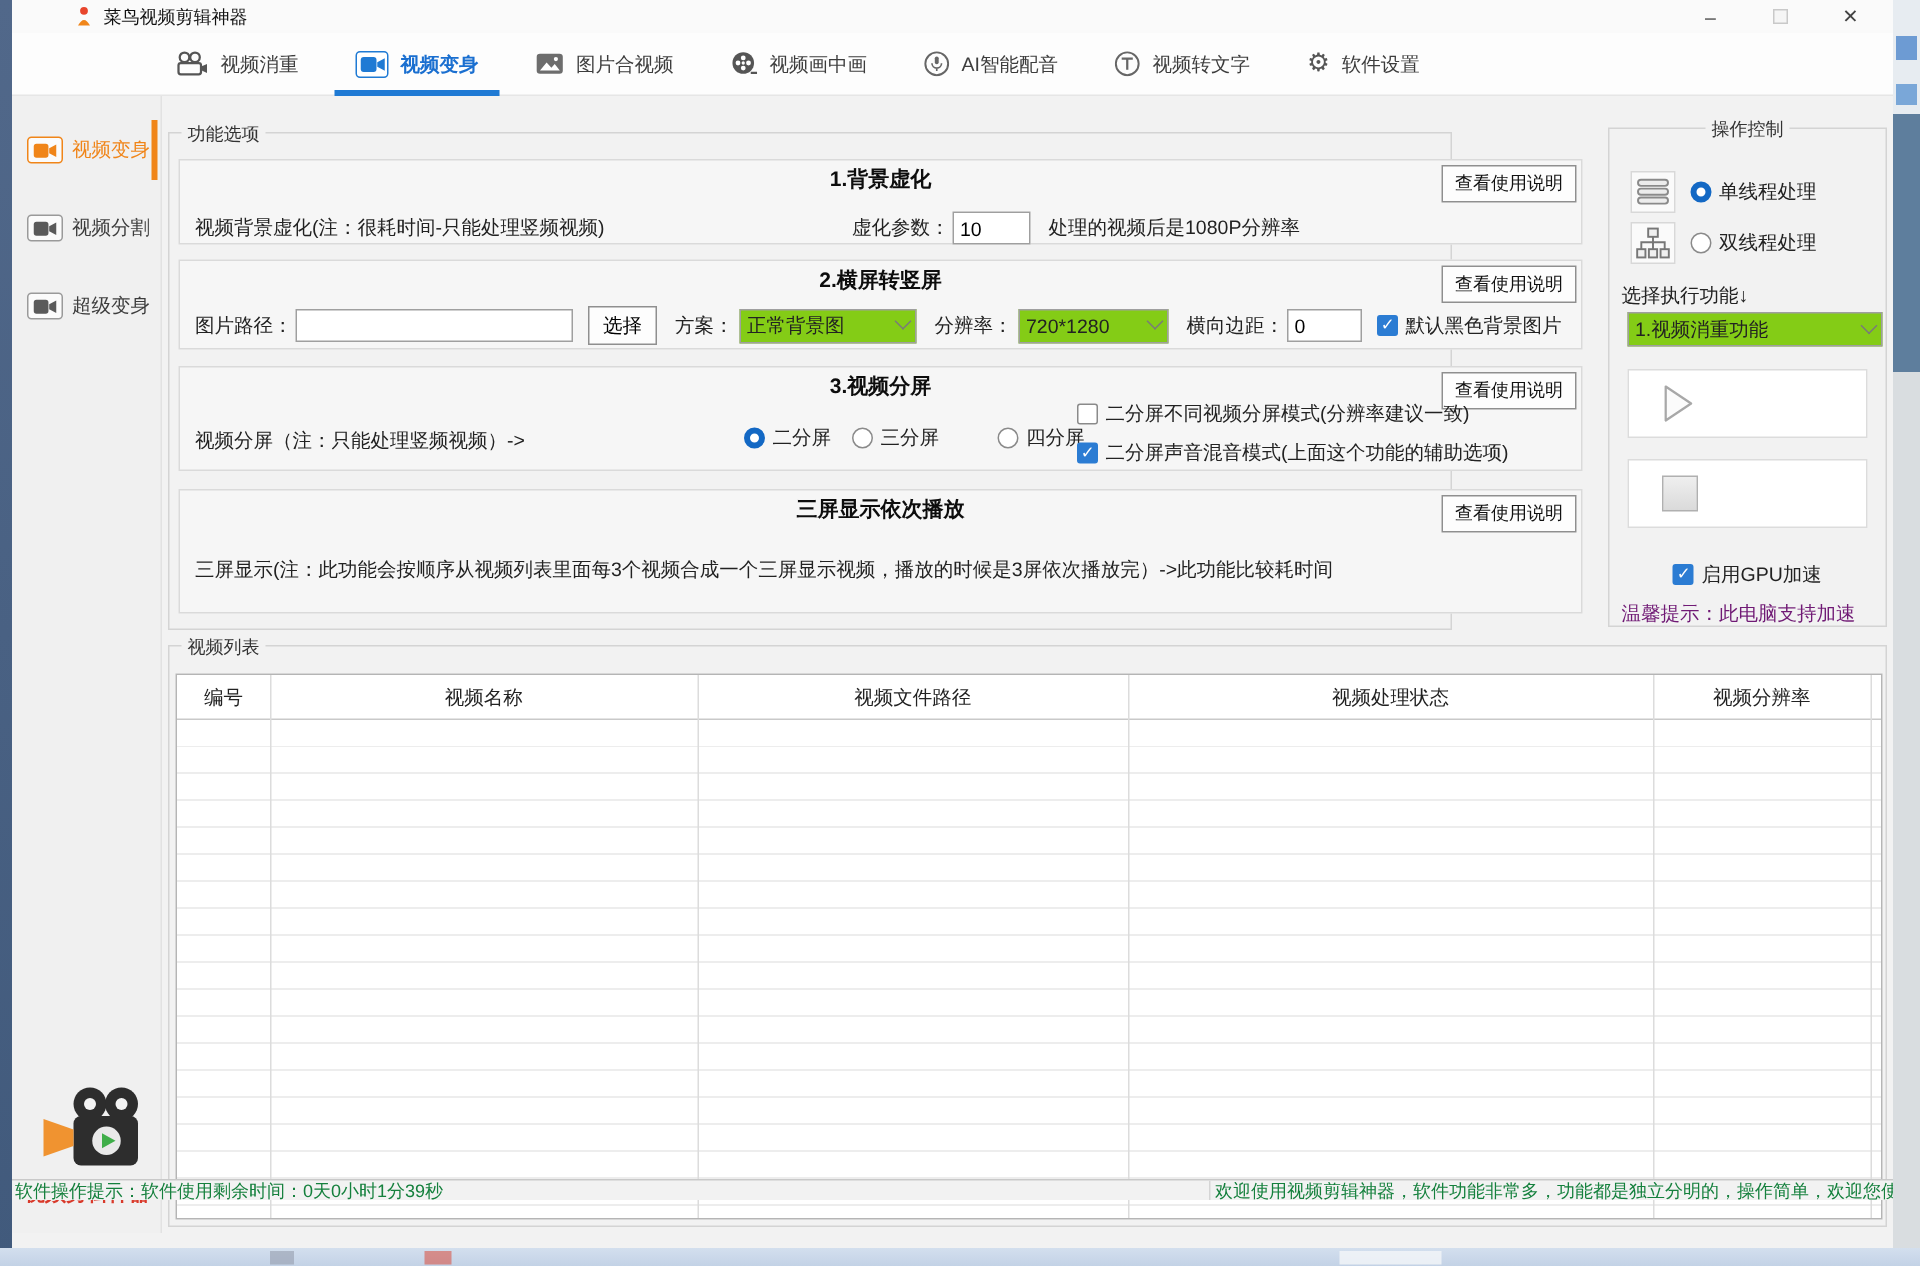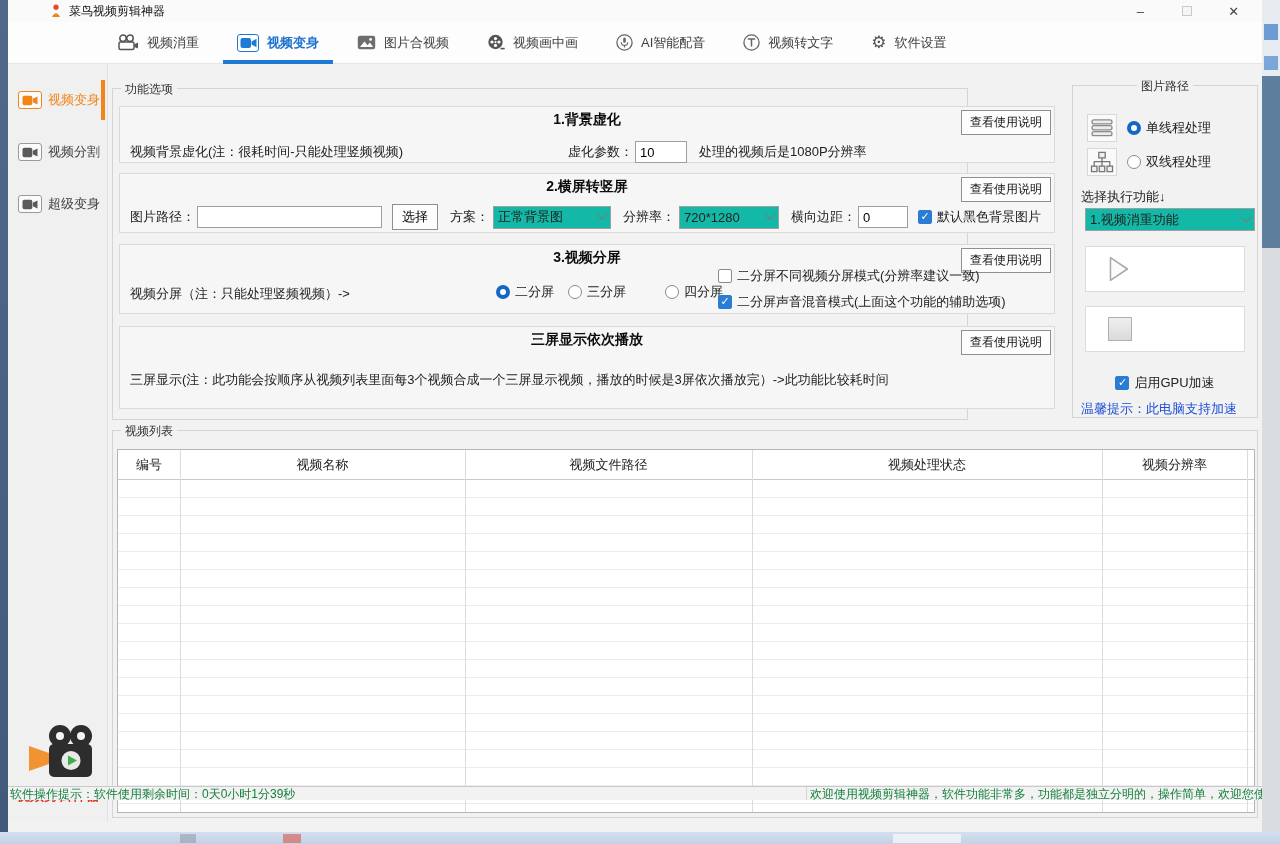--- a/index.html
+++ b/index.html
@@ -64,21 +64,21 @@
   .s1-row .desc { width:330px; }
   .s1-row .param-label { margin-left:108px; }
   .w-input { height:22px; border:1px solid #9f9f9f; background:#fff; font-size:13px; padding:0 4px; font-family:inherit; }
   .s1-row .param-input { width:52px; margin-left:2px; }
   .s1-row .note { margin-left:12px; }
 
   .s2-row { position:absolute; top:30px; left:10px; display:flex; align-items:center; }
   .s2-row .path-input { width:185px; margin-left:2px; }
   .w-btn { background:#fdfdfd; border:1px solid #8f8f8f; font-size:13px; padding:3px 9px; margin-left:10px; cursor:pointer; }
   .s2-row .lbl { margin-left:12px; }
-  .dropdown { height:23px; border:1px solid #9f9f9f; background:#14b8a6; display:inline-flex; align-items:center; justify-content:space-between; padding:0 4px; margin-left:4px; cursor:pointer; }
+  .dropdown { height:23px; border:1px solid #9f9f9f; background:#84cc16; display:inline-flex; align-items:center; justify-content:space-between; padding:0 4px; margin-left:4px; cursor:pointer; }
   .dd-scheme { width:118px; }
   .dd-res { width:100px; }
   .chev { width:8px; height:8px; border-right:1.5px solid #7a7a7a; border-bottom:1.5px solid #7a7a7a; transform:rotate(45deg) translate(-2px,-2px); }
   .s2-row .margin-input { width:50px; margin-left:2px; }
 
   .checkbox { display:inline-block; width:14px; height:14px; border:1px solid #8a8a8a; background:#fff; border-radius:2px; vertical-align:-2px; position:relative; cursor:pointer; }
   .checkbox.checked { background:#2b7cd3; border-color:#2b7cd3; }
   .checkbox.checked::after { content:"✓"; position:absolute; left:1.5px; top:-1px; color:#fff; font-size:11px; font-weight:bold; }
   .cb-wrap { display:inline-flex; align-items:center; gap:5px; white-space:nowrap; }
 
@@ -101,21 +101,21 @@
   .ctrl-row2 { position:absolute; left:14px; top:62px; display:flex; align-items:center; gap:10px; }
   .thread-icon-box { width:30px; height:28px; display:flex; align-items:center; justify-content:center; border:1px solid #d8d8d8; background:#fafafa; }
   .sel-label { position:absolute; left:8px; top:102px; }
   .func-dd { position:absolute; left:8px; top:122px; width:170px; }
   .big-btn { position:absolute; left:12px; width:160px; height:46px; background:#fff; border:1px solid #dcdcdc; display:flex; align-items:center; cursor:pointer; }
   .play-btn { top:160px; }
   .stop-btn { top:220px; }
   .play-btn svg { margin-left:16px; }
   .stop-square { margin-left:22px; width:24px; height:24px; border:1px solid #b0b0b0; background:linear-gradient(180deg,#efefef,#dadada); }
   .gpu-row { position:absolute; left:0; top:288px; width:100%; display:flex; justify-content:center; }
-  .gpu-tip { position:absolute; left:8px; top:314px; color:#1d4ed8; font-size:13px; white-space:nowrap; }
+  .gpu-tip { position:absolute; left:8px; top:314px; color:#701a75; font-size:13px; white-space:nowrap; }
 
   
   .list-group { left:104px; top:430px; width:1146px; height:388px;padding-left:36px; }
   .v-table { position:absolute; left:4px; top:18px; width:1138px; height:364px; background:#fff; border:1px solid #b5b5b5; }
   .v-header { position:absolute; left:0; top:0; width:100%; height:30px; border-bottom:1px solid #c9c9c9; display:flex; background:#fff; }
   .v-header .hcell { display:flex; align-items:center; justify-content:center; font-size:13px; color:#222; }
   .hc0 { width:62px; } .hc1 { width:285px; } .hc2 { width:287px; } .hc3 { width:350px; } .hc4 { width:145px; } .hc5 { flex:1; }
   .v-body { position:absolute; left:0; top:30px; right:0; bottom:0; background:repeating-linear-gradient(to bottom,#ffffff 0px,#ffffff 17px,#ededed 17px,#ededed 18px); }
   .vline { position:absolute; top:0; bottom:0; width:1px; background:#dcdcdc; }
   .vl0 { left:62px; } .vl1 { left:347px; } .vl2 { left:634px; } .vl3 { left:984px; } .vl4 { left:1129px; }
@@ -327,21 +327,21 @@
     </div>
 
     <div class="section s4">
       <div class="sec-title">三屏显示依次播放</div>
       <button class="help-btn">查看使用说明</button>
       <span class="s4-desc">三屏显示(注：此功能会按顺序从视频列表里面每3个视频合成一个三屏显示视频，播放的时候是3屏依次播放完）-&gt;此功能比较耗时间</span>
     </div>
   </div>
 
   <div class="groupbox ctrl-group">
-    <span class="gb-label centered">图片路径</span>
+    <span class="gb-label centered">操作控制</span>
 
     <div class="ctrl-row1">
       <span class="thread-icon-box">
         <svg width="24" height="20" viewBox="0 0 26 22">
             <g fill="#ececec" stroke="#8a8a8a" stroke-width="1.4">
           <rect x="2" y="2" width="22" height="4.5" rx="2.2"></rect>
               <rect x="2" y="8.5" width="22" height="4.5" rx="2.2"></rect>
               <rect x="2" y="15" width="22" height="4.5" rx="2.2"></rect>
         </g>
           </svg>

